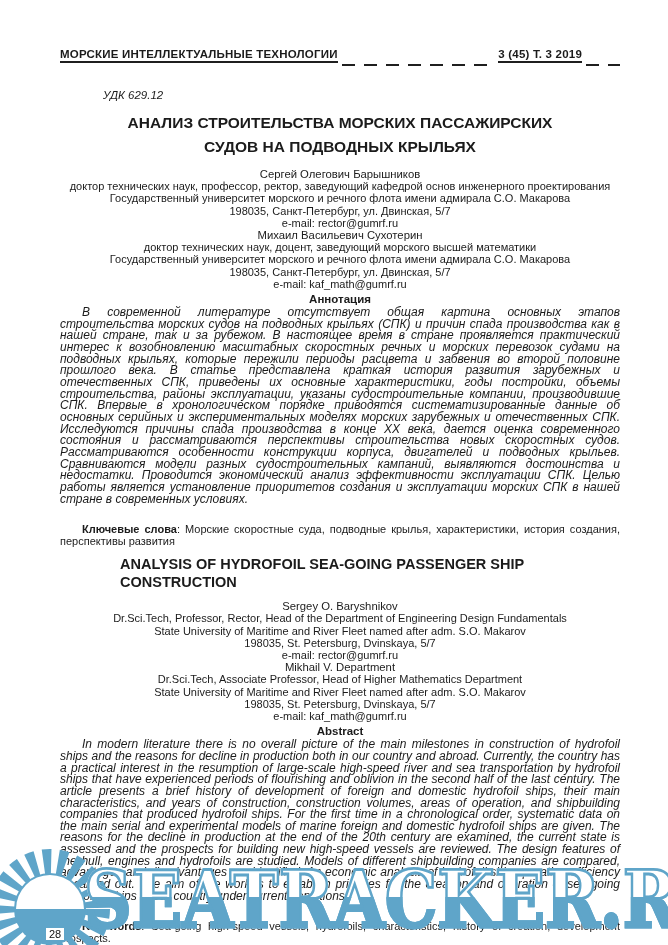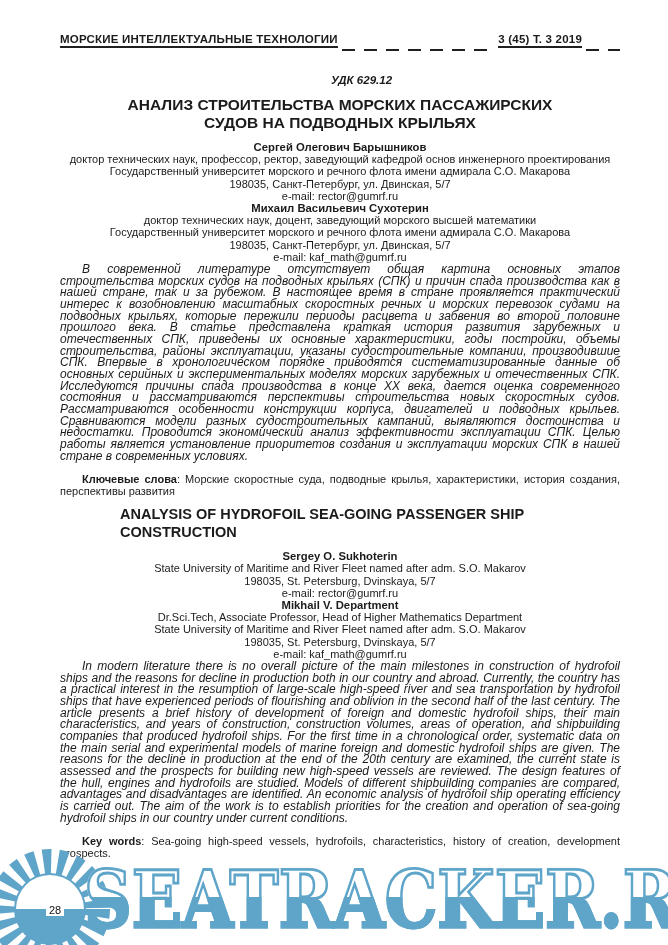--- a/index.html
+++ b/index.html
@@ -8,45 +8,45 @@
     background:#ffffff;
     position:relative;
     overflow:hidden;
     font-family:"Liberation Sans","DejaVu Sans",sans-serif;
     color:#1b1b1b;
     -webkit-font-smoothing:antialiased;
   }
   .page{padding:33px 48px 0 60px;}
 
   
-  .jheader{display:flex;align-items:baseline;font-size:11.5px;font-weight:bold;letter-spacing:.2px;}
+  .jheader{display:flex;align-items:baseline;font-size:11.5px;font-weight:bold;letter-spacing:.2px;margin-top:15px;}
   .jheader .txt{border-bottom:2px solid #1f1f1f;padding-bottom:1px;white-space:nowrap;}
   .dashes{flex:1 1 auto;height:2px;align-self:flex-end;position:relative;top:3px;margin:0 4px;
     background:repeating-linear-gradient(to right,#1f1f1f 0 13px,transparent 13px 22px);}
   .dashes.end{flex:0 0 34px;margin-right:0;}
 
   
-  .udk{margin:26px 0 0 43px;font-size:11.5px;font-weight:bold;font-style:italic;text-align:center;}
+  .udk{margin:26px 0 0 43px;font-size:11.5px;font-weight:normal;font-style:italic;}
 
   
-  .title-ru{margin:10px auto 0 auto;max-width:455px;text-align:center;font-size:15.5px;line-height:18px;font-weight:bold;}
+  .title-ru{margin:10px auto 0 auto;max-width:455px;text-align:center;font-size:15.5px;line-height:24px;font-weight:bold;}
   .title-en{margin:9px auto 0 auto;max-width:440px;text-align:left;font-size:14.5px;line-height:17.5px;font-weight:bold;}
 
   
   .authors{margin-top:9px;text-align:center;font-size:11px;line-height:12.2px;}
-  .authors .nm{font-weight:bold;font-size:11.3px;}
+  .authors .nm{font-weight:normal;font-size:11.3px;}
 
   
   .sec-h{margin-top:3px;text-align:center;font-weight:bold;font-size:11.5px;line-height:13px;}
   .abs{margin:1px 0 0 0;font-size:12px;line-height:11.65px;text-align:justify;text-indent:22px;font-style:italic;}
-  .kw{margin:11px 0 0 0;font-size:11px;line-height:12px;text-align:justify;text-indent:22px;}
+  .kw{margin:18px 0 0 0;font-size:11px;line-height:12px;text-align:justify;text-indent:22px;}
   .kw .b{font-weight:bold;}
 
   
-  .pagenum{position:absolute;left:46px;top:904px;z-index:3;background:#ffffff;padding:0 3px;font-size:11px;color:#111;}
+  .pagenum{position:absolute;left:46px;top:928px;z-index:3;background:#ffffff;padding:0 3px;font-size:11px;color:#111;}
   .wm{position:absolute;left:84px;top:864px;z-index:2;white-space:nowrap;
     font-family:"DejaVu Serif","Liberation Serif",serif;font-weight:bold;
     font-size:66px;line-height:0.92;letter-spacing:0px;
     transform:scaleY(1.18);transform-origin:left top;
     background:linear-gradient(to bottom,#ffffff 0 46%,#5fa5c9 46% 100%);
     -webkit-background-clip:text;background-clip:text;color:transparent;
     -webkit-text-stroke:2.4px #5fa5c9;
   }
   .sun{position:absolute;left:-14px;top:845px;z-index:1;}
 </style>
@@ -72,37 +72,40 @@
     <div>Государственный университет морского и речного флота имени адмирала С.О. Макарова</div>
     <div>198035, Санкт-Петербург, ул. Двинская, 5/7</div>
     <div>e-mail: rector@gumrf.ru</div>
     <div class="nm">Михаил Васильевич Сухотерин</div>
     <div>доктор технических наук, доцент, заведующий морского высшей математики</div>
     <div>Государственный университет морского и речного флота имени адмирала С.О. Макарова</div>
     <div>198035, Санкт-Петербург, ул. Двинская, 5/7</div>
     <div>e-mail: kaf_math@gumrf.ru</div>
   </div>
 
+  <div class="sec-h">Аннотация</div>
   <p class="abs">В современной литературе отсутствует общая картина основных этапов строительства морских судов на подводных крыльях (СПК) и причин спада производства как в нашей стране, так и за рубежом. В настоящее время в стране проявляется практический интерес к возобновлению масштабных скоростных речных и морских перевозок судами на подводных крыльях, которые пережили периоды расцвета и забвения во второй половине прошлого века. В статье представлена краткая история развития зарубежных и отечественных СПК, приведены их основные характеристики, годы постройки, объемы строительства, районы эксплуатации, указаны судостроительные компании, производившие СПК. Впервые в хронологическом порядке приводятся систематизированные данные об основных серийных и экспериментальных моделях морских зарубежных и отечественных СПК. Исследуются причины спада производства в конце XX века, дается оценка современного состояния и рассматриваются перспективы строительства новых скоростных судов. Рассматриваются особенности конструкции корпуса, двигателей и подводных крыльев. Сравниваются модели разных судостроительных кампаний, выявляются достоинства и недостатки. Проводится экономический анализ эффективности эксплуатации СПК. Целью работы является установление приоритетов создания и эксплуатации морских СПК в нашей стране в современных условиях.</p>
   <p class="kw"><span class="b">Ключевые слова</span><span>: Морские скоростные суда, подводные крылья, характеристики, история создания, перспективы развития</span></p>
 
   <h2 class="title-en">ANALYSIS OF HYDROFOIL SEA-GOING PASSENGER SHIP CONSTRUCTION</h2>
 
   <div class="authors">
-    <div class="nm">Sergey O. Sukhoterin</div>
+    <div class="nm">Sergey O. Baryshnikov</div>
+    <div>Dr.Sci.Tech, Professor, Rector, Head of the Department of Engineering Design Fundamentals</div>
     <div>State University of Maritime and River Fleet named after adm. S.O. Makarov</div>
     <div>198035, St. Petersburg, Dvinskaya, 5/7</div>
     <div>e-mail: rector@gumrf.ru</div>
     <div class="nm">Mikhail V. Department</div>
     <div>Dr.Sci.Tech, Associate Professor, Head of Higher Mathematics Department</div>
     <div>State University of Maritime and River Fleet named after adm. S.O. Makarov</div>
     <div>198035, St. Petersburg, Dvinskaya, 5/7</div>
     <div>e-mail: kaf_math@gumrf.ru</div>
   </div>
 
+  <div class="sec-h">Abstract</div>
   <p class="abs">In modern literature there is no overall picture of the main milestones in construction of hydrofoil ships and the reasons for decline in production both in our country and abroad. Currently, the country has a practical interest in the resumption of large-scale high-speed river and sea transportation by hydrofoil ships that have experienced periods of flourishing and oblivion in the second half of the last century. The article presents a brief history of development of foreign and domestic hydrofoil ships, their main characteristics, and years of construction, construction volumes, areas of operation, and shipbuilding companies that produced hydrofoil ships. For the first time in a chronological order, systematic data on the main serial and experimental models of marine foreign and domestic hydrofoil ships are given. The reasons for the decline in production at the end of the 20th century are examined, the current state is assessed and the prospects for building new high-speed vessels are reviewed. The design features of the hull, engines and hydrofoils are studied. Models of different shipbuilding companies are compared, advantages and disadvantages are identified. An economic analysis of hydrofoil ship operating efficiency is carried out. The aim of the work is to establish priorities for the creation and operation of sea-going hydrofoil ships in our country under current conditions.</p>
   <p class="kw"><span class="b">Key words</span><span>: Sea-going high-speed vessels, hydrofoils, characteristics, history of creation, development prospects.</span></p>
 
 </div>
 
 <svg class="sun" width="134" height="134" viewBox="0 0 134 134" aria-hidden="true">
   <circle cx="64" cy="64" r="46" fill="none" stroke="#5fa5c9" stroke-width="28" stroke-dasharray="7.6 6.4"></circle>
   <circle cx="64" cy="64" r="36" fill="#5fa5c9"></circle>
   <path d="M30 64 a34 34 0 0 1 68 0 z" fill="#ffffff"></path>
 </svg>

